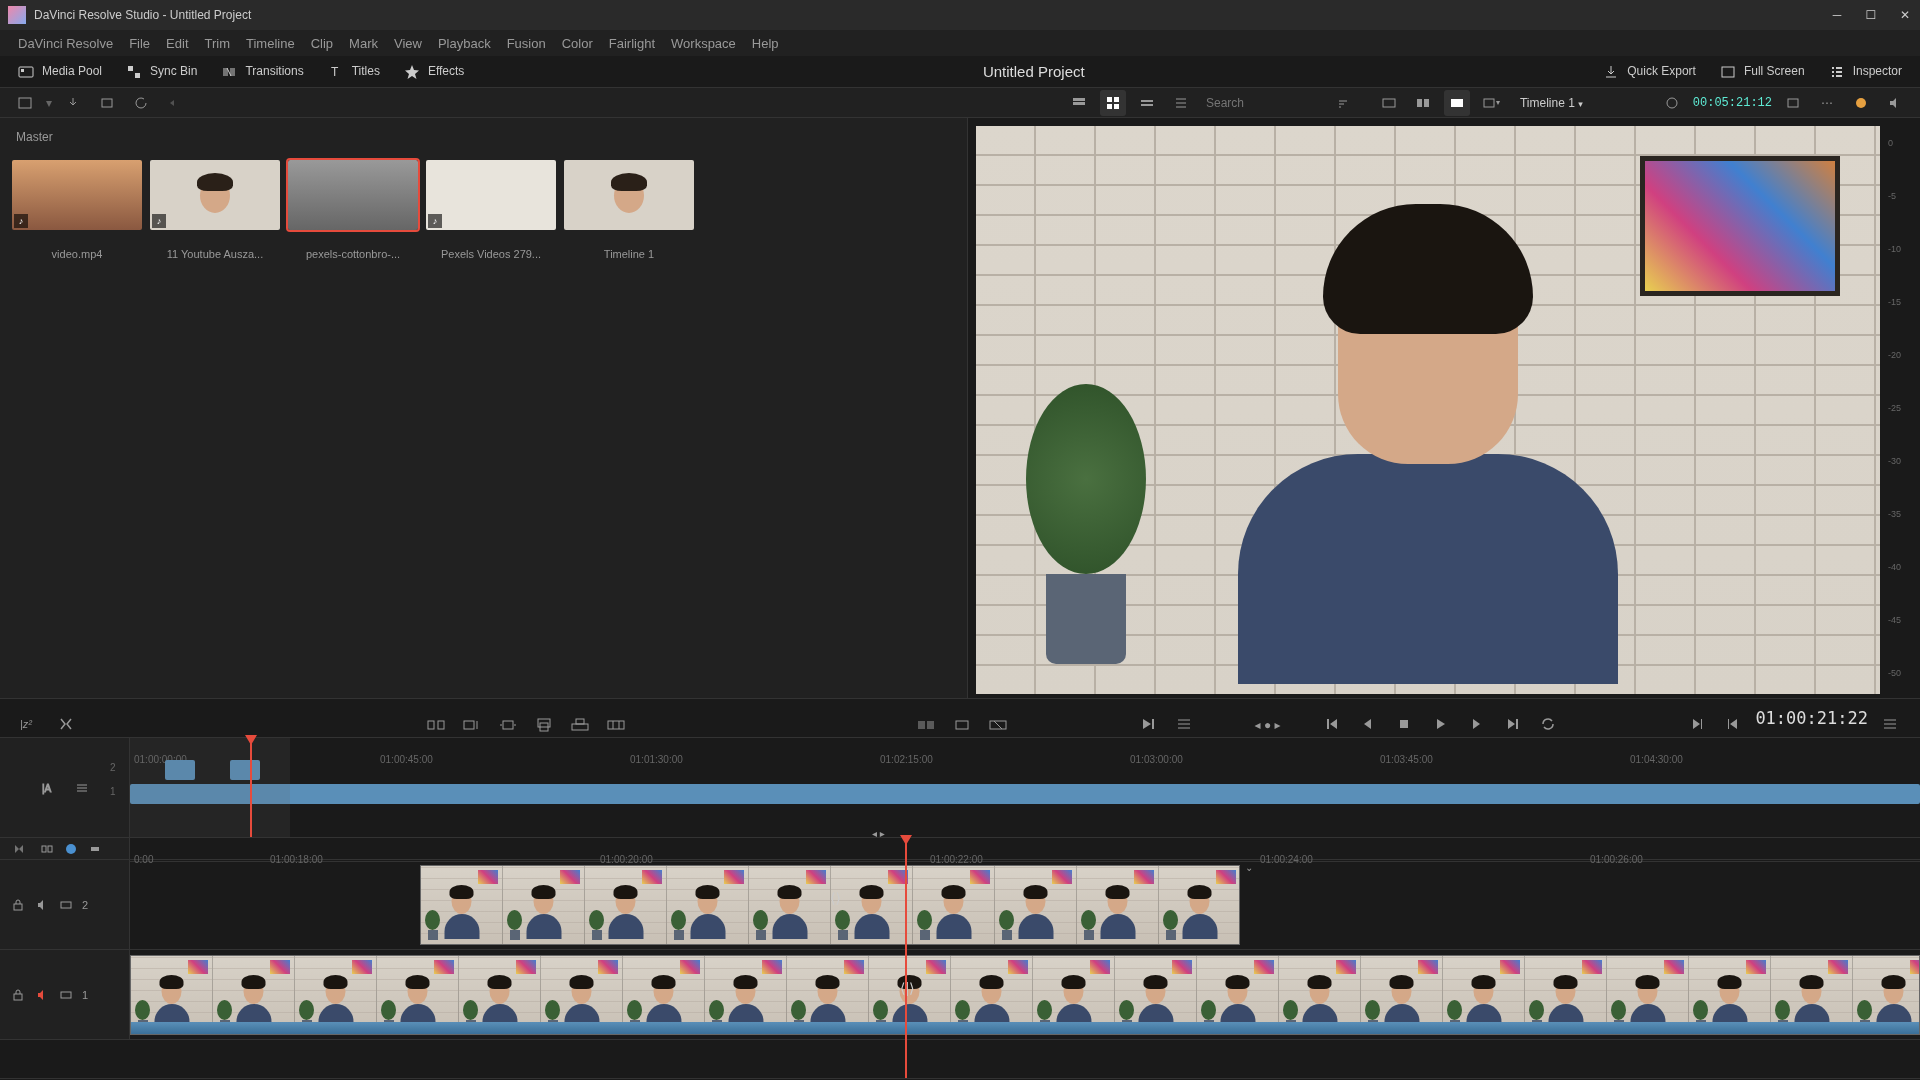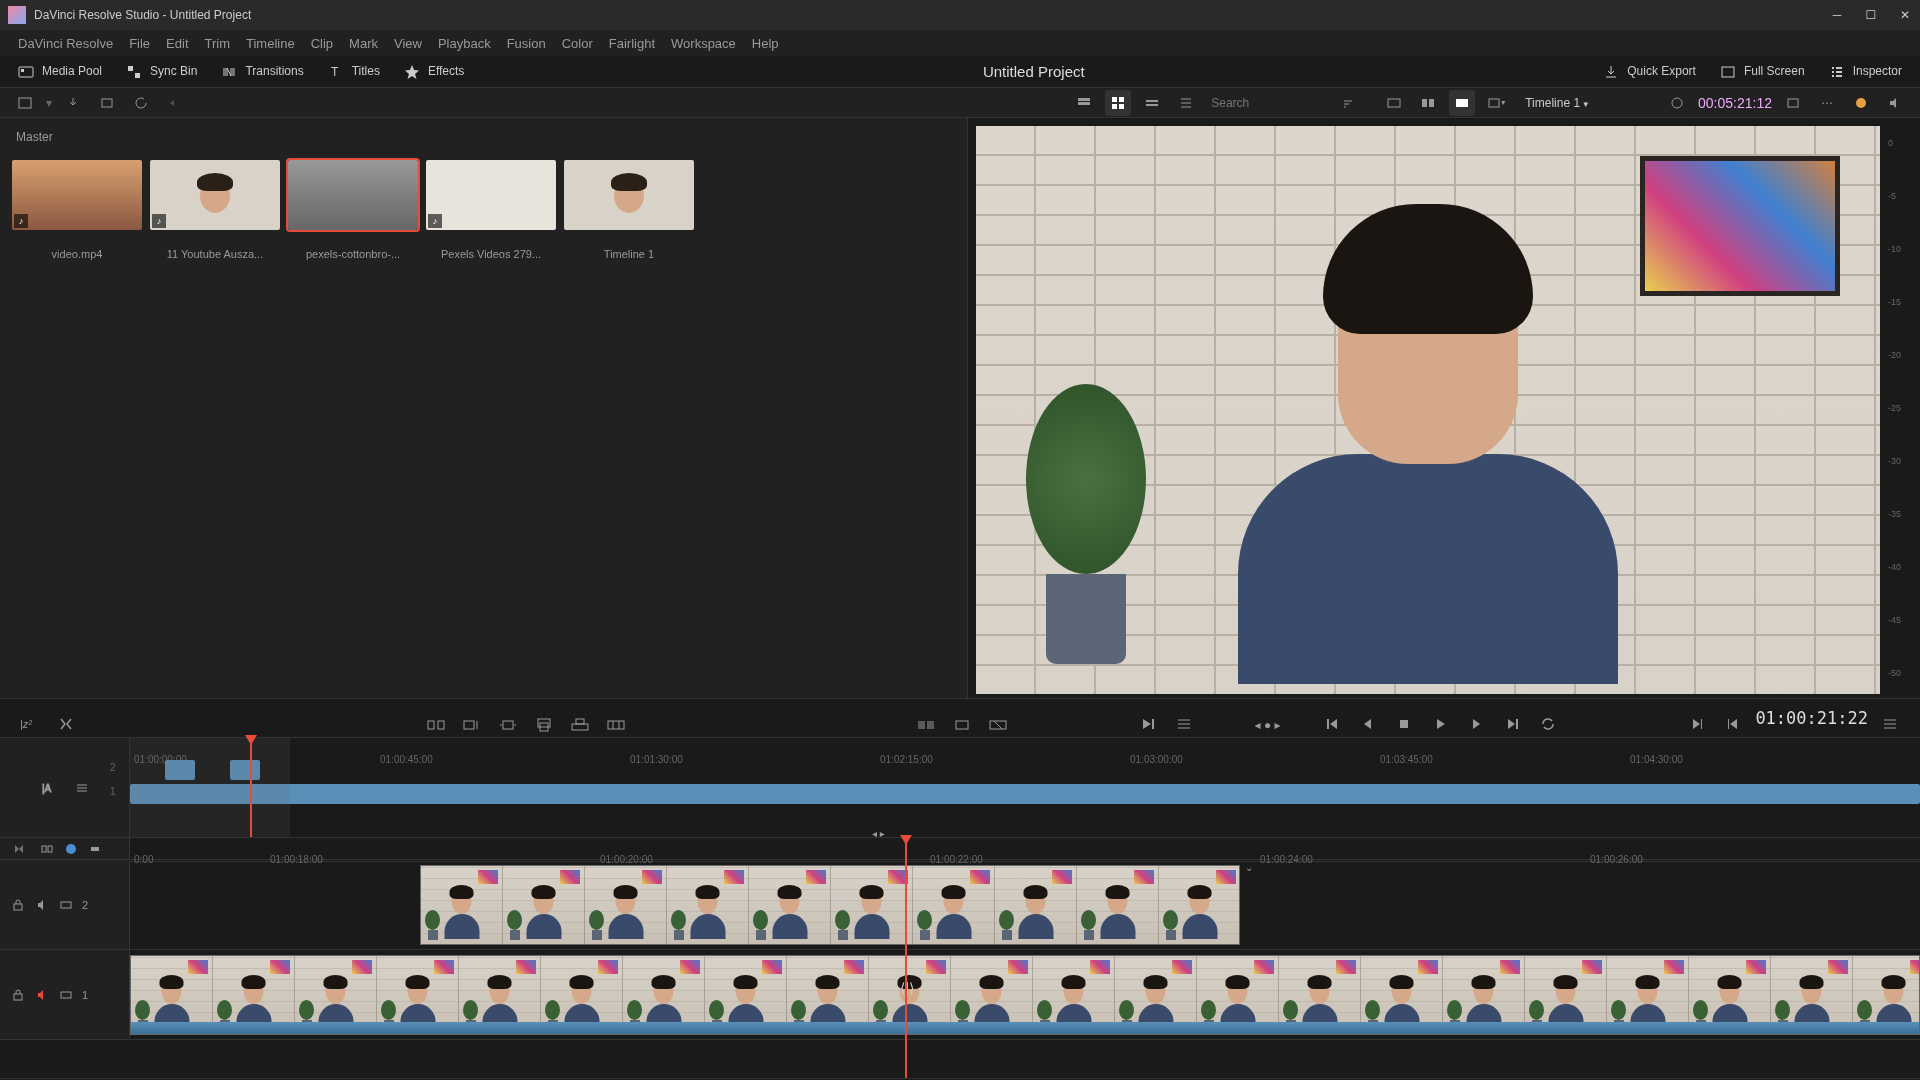--- a/index.html
+++ b/index.html
@@ -15,21 +15,21 @@
 .toolbar-group{display:flex;align-items:center;gap:12px}
 .tool-btn{display:flex;align-items:flex-start;gap:8px;color:#ccc;cursor:pointer;padding:4px 6px}
 .tool-btn svg{width:16px;height:16px}
 .project-title{font-size:15px;color:#ddd}
 .subtoolbar{height:30px;background:#212121;display:flex;align-items:center;padding:0 12px;justify-content:space-between;border-bottom:1px solid #333}
 .sub-left{display:flex;align-items:center;gap:8px}
 .sub-right{display:flex;align-items:center;gap:8px}
 .icon-btn{width:26px;height:26px;display:flex;align-items:center;justify-content:center;color:#999;cursor:pointer;border-radius:3px}
 .icon-btn.active{color:#fff;background:#333}
 .search-input{background:transparent;border:none;color:#ccc;outline:none;padding:4px;width:120px;font-size:12px}
-.timecode{font-family:Liberation Sans, sans-serif;color:#f0abfc;font-size:14px}
+.timecode{font-family:Liberation Mono, monospace;color:#5eead4;font-size:12px}
 .main-content{display:flex;height:580px}
 .media-panel{width:968px;background:#212121;border-right:1px solid #333;padding:8px}
 .master-label{color:#999;font-size:12px;padding:4px 8px;margin-bottom:8px}
 .media-grid{display:flex;gap:8px;flex-wrap:wrap;padding:4px}
 .media-item{width:130px;text-align:center;cursor:pointer}
 .media-thumb{width:100%;height:70px;background:#444;border-radius:2px;position:relative;overflow:hidden}
 .media-item.selected .media-thumb{outline:2px solid #e64b3c}
 .media-name{font-size:11px;color:#999;margin-top:18px;overflow:hidden;text-overflow:ellipsis;white-space:nowrap}
 .audio-badge{position:absolute;bottom:2px;left:2px;width:14px;height:14px;background:rgba(0,0,0,0.6);color:#fff;display:flex;align-items:center;justify-content:center;font-size:9px}
 .viewer-panel{flex:1;background:#1a1a1a;display:flex;flex-direction:column}

